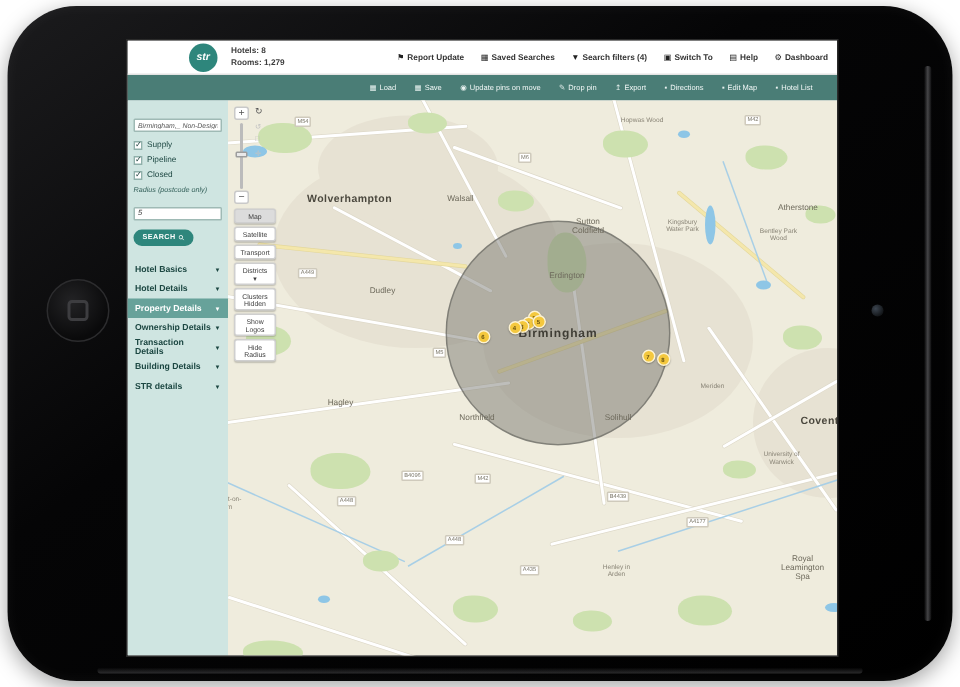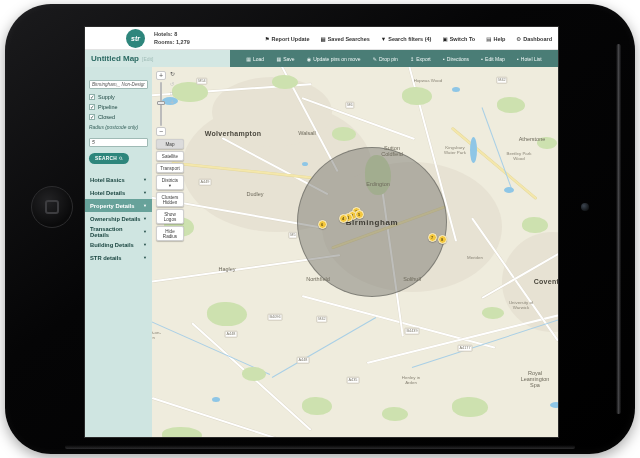--- a/index.html
+++ b/index.html
@@ -136,24 +136,20 @@
               <span class="mi-label">Help</span>
             </div>
             <div class="menu-item">
               <span class="mi-icon">⚙</span>
               <span class="mi-label">Dashboard</span>
             </div>
           </nav>
       </header>
 
       <div class="map-bar">
-        <div class="map-title-box">
-          <span class="map-title">Untitled Map</span>
-          <span class="edit-link">[Edit]</span>
-        </div>
         <div class="map-toolbar" id="map-toolbar">
             <div class="tb-item">
               <span class="tb-icon">▦</span>
               <span class="tb-label">Load</span>
             </div>
             <div class="tb-item">
               <span class="tb-icon">▦</span>
               <span class="tb-label">Save</span>
             </div>
             <div class="tb-item">

